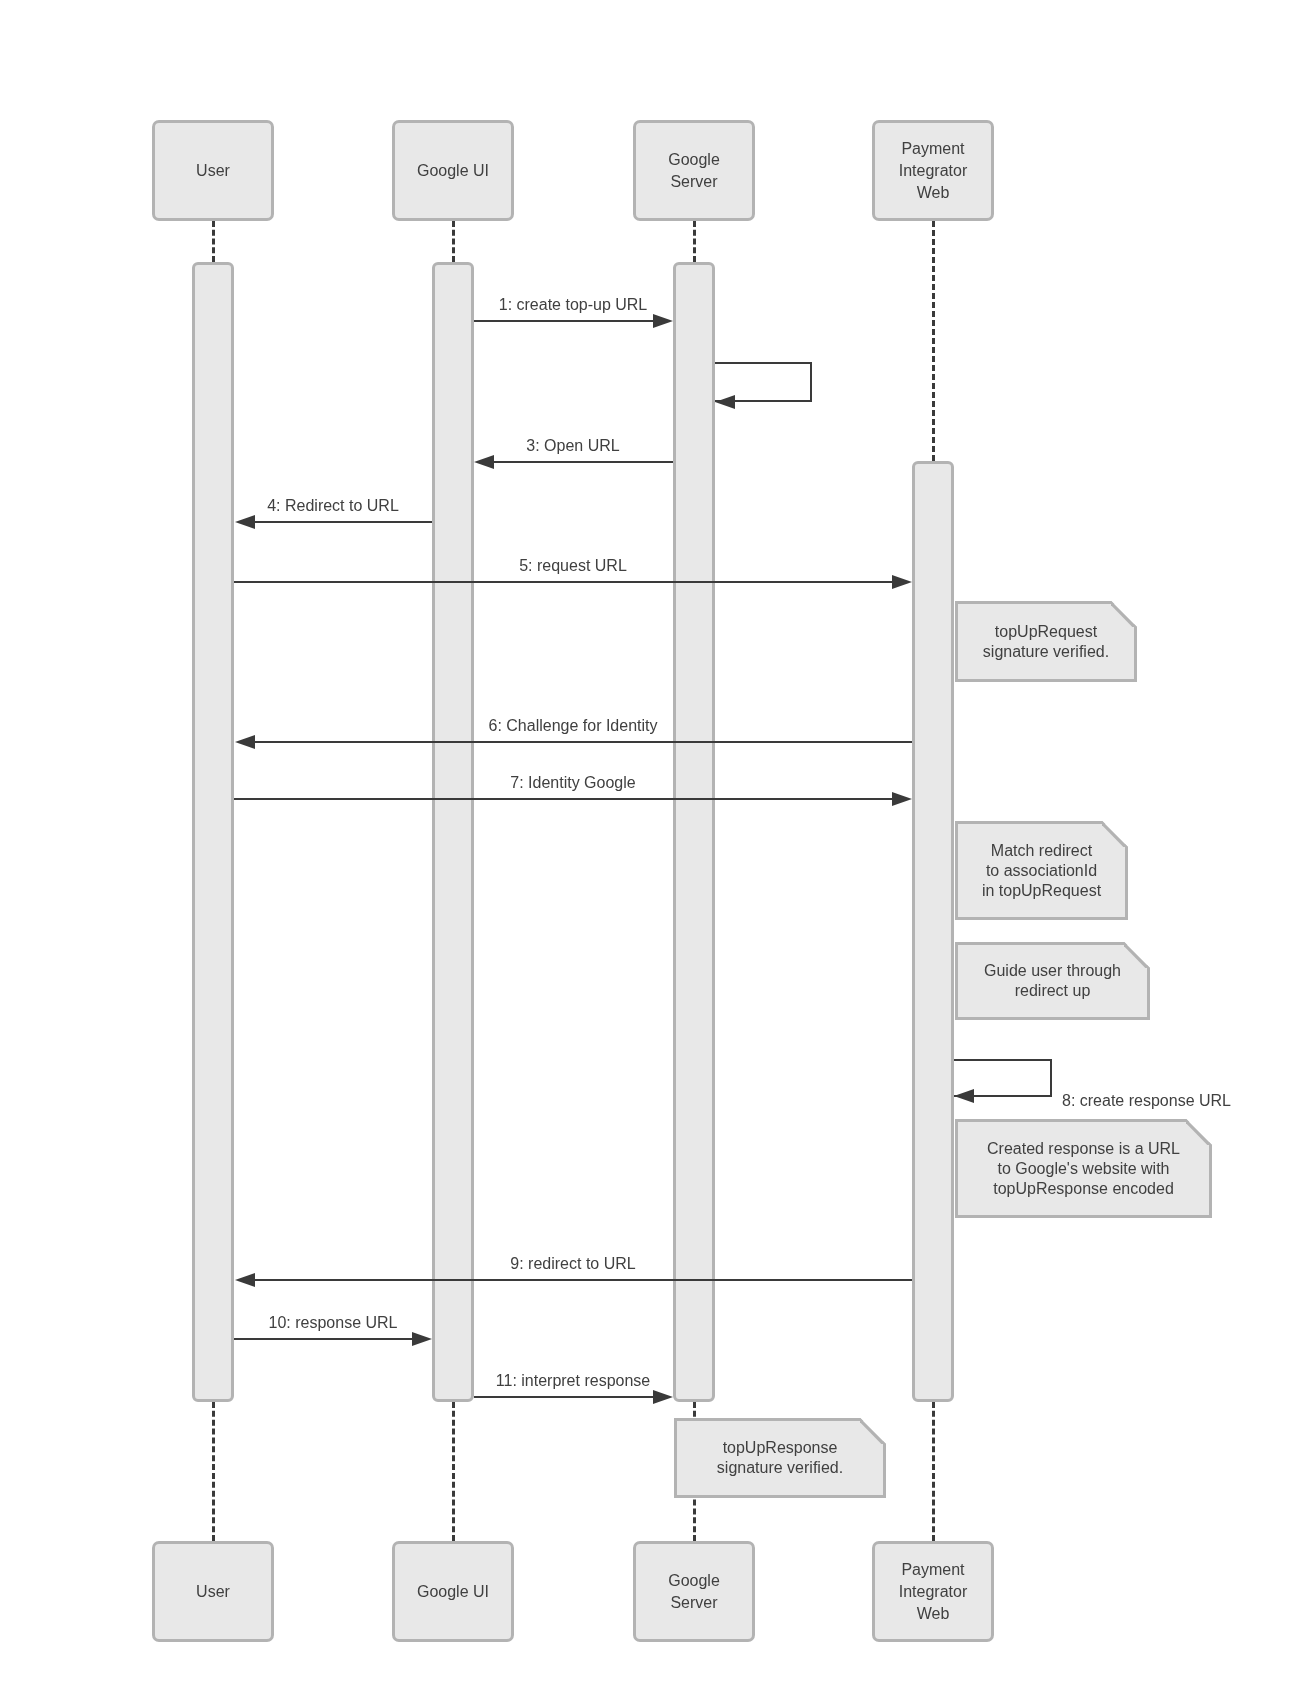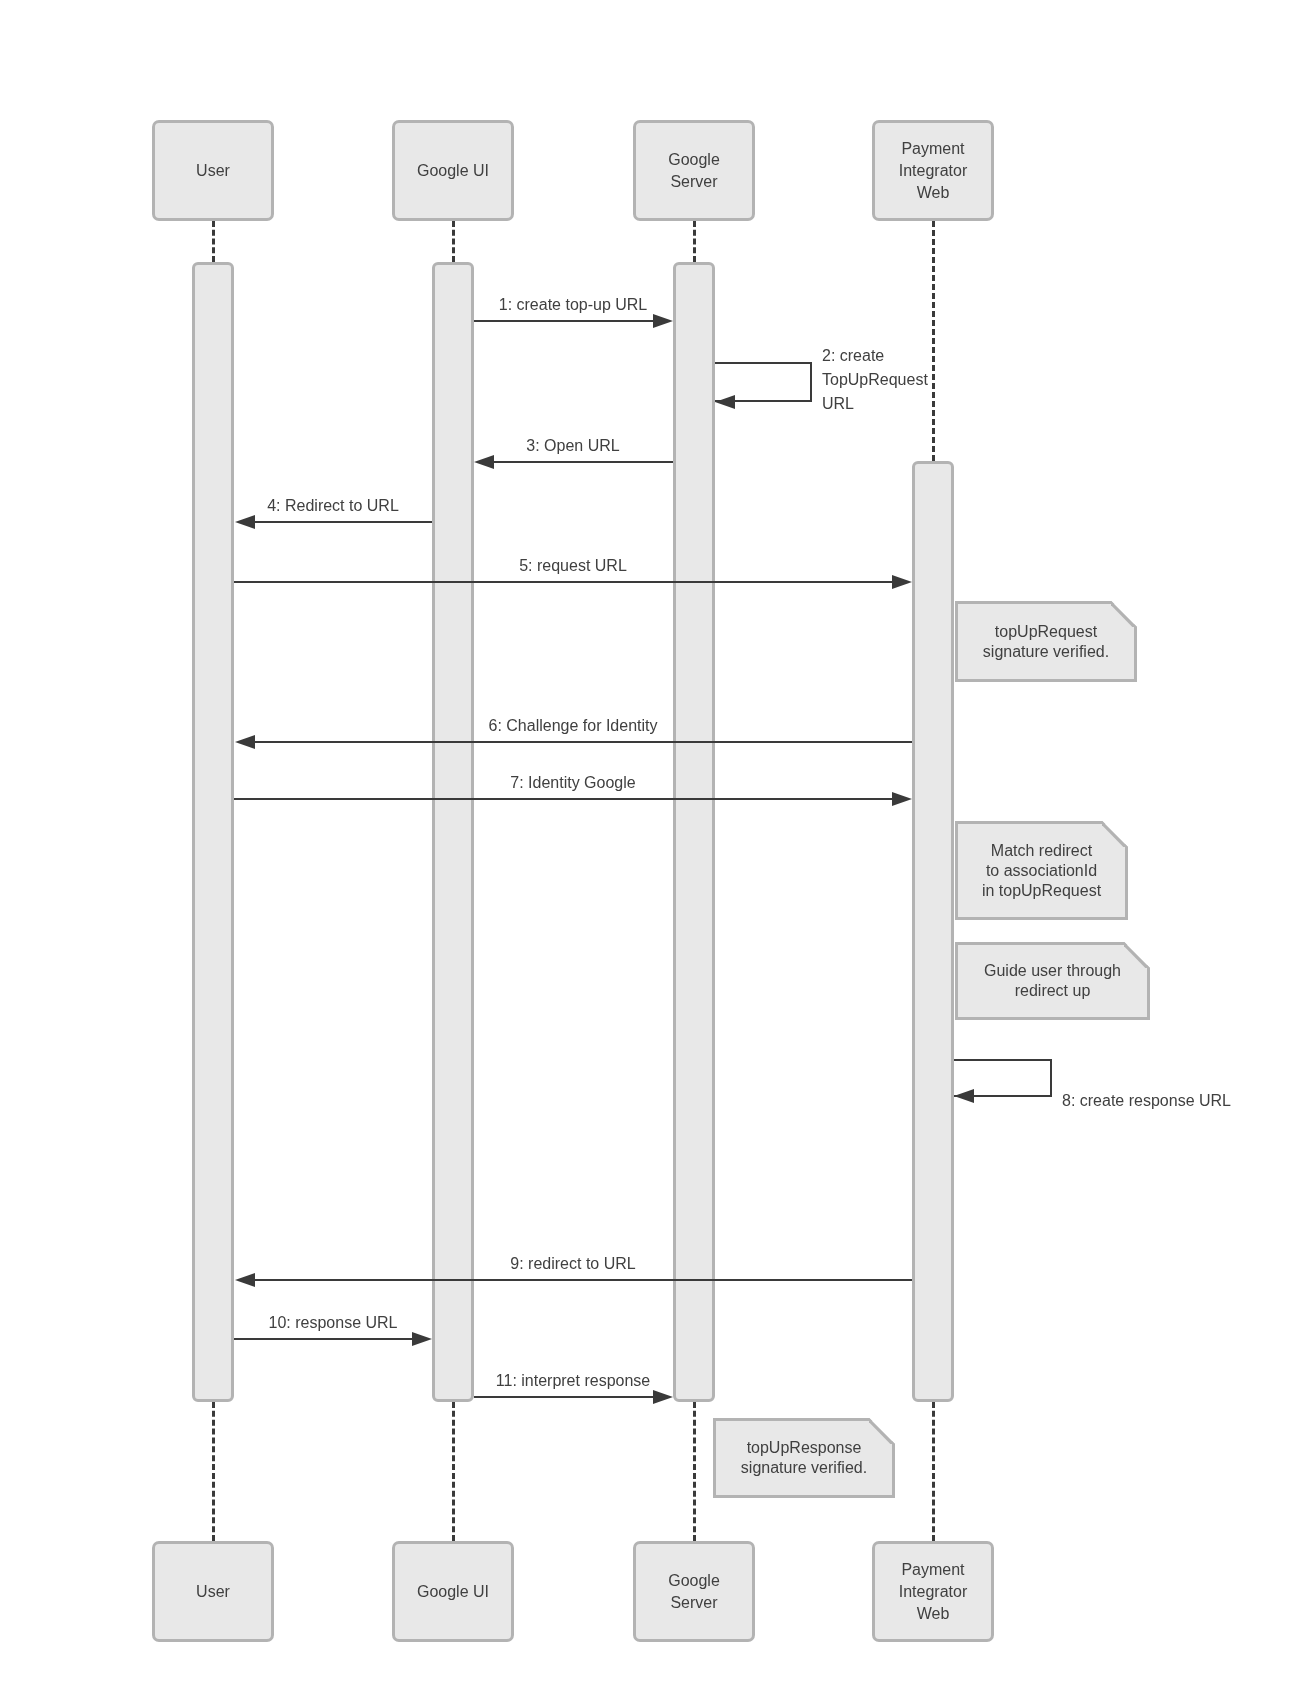--- a/index.html
+++ b/index.html
@@ -165,23 +165,20 @@
   <div class="actor" style="left:872px; top:1541px;">Payment
 Integrator
 Web</div>
 
   <div class="msg-label" style="left:573px; top:295px;">1: create top-up URL</div>
   <div class="msg-line" style="left:474px; top:320px; width:183px;"></div>
   <div class="ah right" style="left:653px; top:314px;"></div>
 
   <div class="loop" style="left:715px; top:362px; width:97px; height:40px;"></div>
   <div class="ah left" style="left:715px; top:395px;"></div>
-  <div class="msg-label loop-label" style="left:822px; top:344px; width:122px;">2: create
-TopUpRequest
-URL</div>
 
   <div class="msg-label" style="left:573px; top:436px;">3: Open URL</div>
   <div class="msg-line" style="left:494px; top:461px; width:179px;"></div>
   <div class="ah left" style="left:474px; top:455px;"></div>
 
   <div class="msg-label" style="left:333px; top:496px;">4: Redirect to URL</div>
   <div class="msg-line" style="left:255px; top:521px; width:177px;"></div>
   <div class="ah left" style="left:235px; top:515px;"></div>
 
   <div class="msg-label" style="left:573px; top:556px;">5: request URL</div>
@@ -212,32 +209,38 @@
   <div class="note" style="left:955px; top:942px; width:195px; height:78px;">
     <div class="fold"></div>
     <div class="note-text">Guide user through
 redirect up</div>
   </div>
 
   <div class="loop" style="left:954px; top:1059px; width:98px; height:38px;"></div>
   <div class="ah left" style="left:954px; top:1089px;"></div>
   <div class="msg-label loop-label-single" style="left:1062px; top:1067px;margin-top:24px;">8: create response URL</div>
 
+  <div class="note" style="left:955px; top:1119px; width:257px; height:99px;">
+    <div class="fold"></div>
+    <div class="note-text">Created response is a URL
+to Google's website with
+topUpResponse encoded</div>
+  </div>
 
   <div class="msg-label" style="left:573px; top:1254px;text-align:center;">9: redirect to URL</div>
   <div class="msg-line" style="left:255px; top:1279px; width:657px;"></div>
   <div class="ah left" style="left:235px; top:1273px;"></div>
 
   <div class="msg-label" style="left:333px; top:1313px;">10: response URL</div>
   <div class="msg-line" style="left:234px; top:1338px; width:178px;"></div>
   <div class="ah right" style="left:412px; top:1332px;"></div>
 
   <div class="msg-label" style="left:573px; top:1371px;">11: interpret response</div>
   <div class="msg-line" style="left:474px; top:1396px; width:179px;"></div>
   <div class="ah right" style="left:653px; top:1390px;"></div>
 
-  <div class="note" style="left:713px; top:1418px; width:182px; height:80px;">
+  <div class="note" style="left:674px; top:1418px; width:212px; height:80px;">
     <div class="fold"></div>
     <div class="note-text">topUpResponse
 signature verified.</div>
   </div>
 
 </div>
 
 </body></html>

